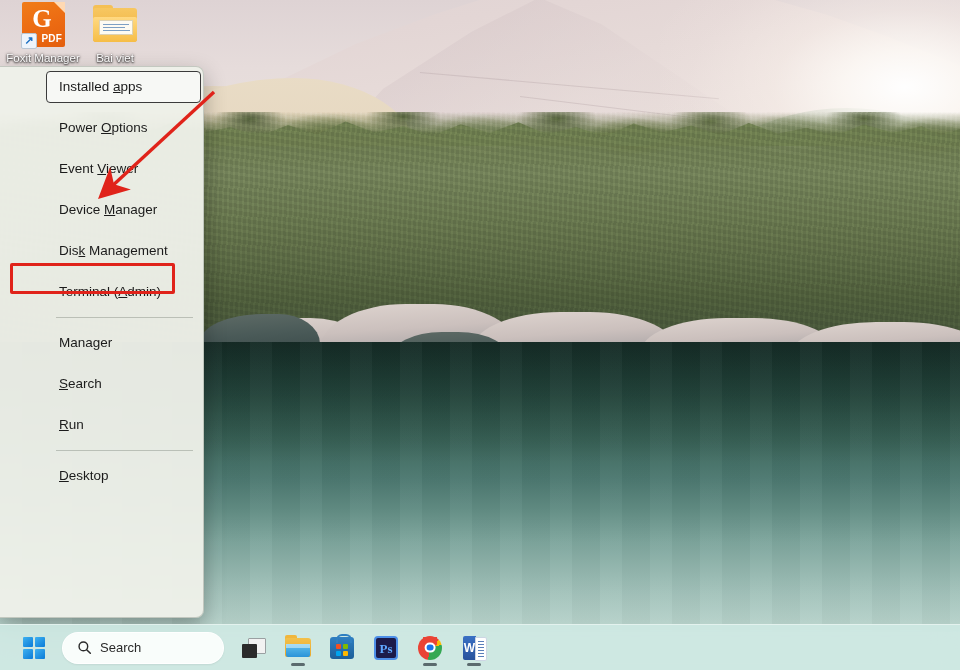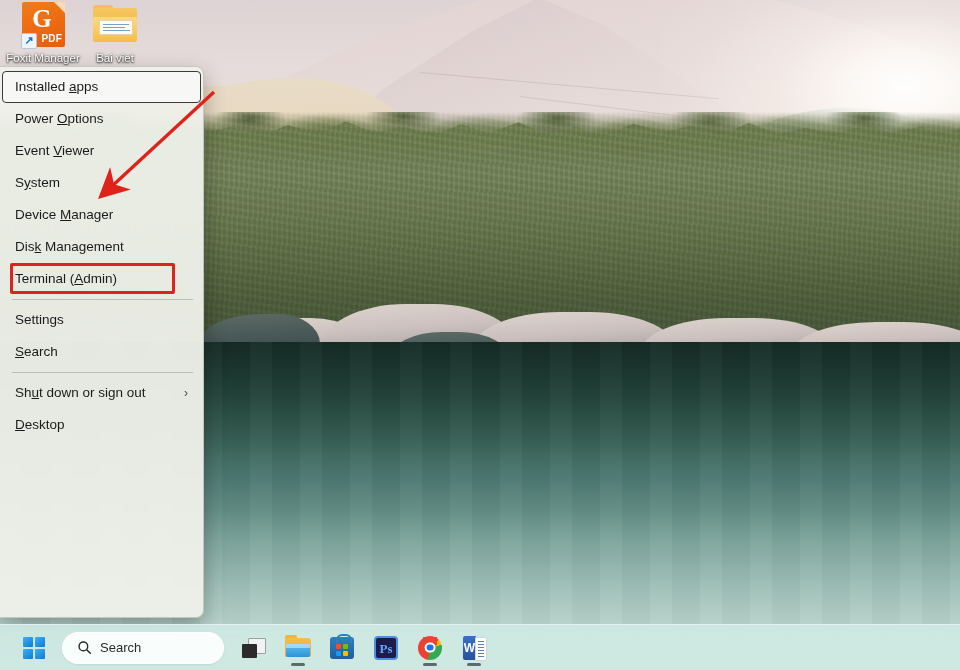--- a/index.html
+++ b/index.html
@@ -297,26 +297,27 @@
     border-left: none;
     border-radius: 0 8px 8px 0;
     box-shadow: 0 8px 22px rgba(0,0,0,0.30);
     padding: 4px 0 6px 0;
     box-sizing: border-box;
     overflow: hidden;
   }
   .winx-inner {
     position: relative;
     height: 100%;
+    padding-left: 44px;
   }
   .menu-item {
     position: relative;
     height: 32px;
     line-height: 32px;
-    margin: 0 3px;
+    margin: 9px 3px;
     padding: 0 12px;
     font-size: 13.5px;
     color: #1b1b1b;
     border-radius: 4px;
     white-space: nowrap;
     display: flex;
     align-items: center;
   }
   .menu-item .mi-label { flex: 1 1 auto; }
   .menu-item u { text-decoration: underline; text-underline-offset: 1px; }
@@ -601,43 +602,39 @@
         <div class="menu-item focused">
           <span class="mi-label">Installed <u>a</u>pps</span>
         </div>
         <div class="menu-item">
           <span class="mi-label">Power <u>O</u>ptions</span>
         </div>
         <div class="menu-item">
           <span class="mi-label">Event <u>V</u>iewer</span>
         </div>
         <div class="menu-item">
-          <span class="mi-label">S<u>y</u>stem</span>
-        </div>
-        <div class="menu-item">
           <span class="mi-label">Device <u>M</u>anager</span>
         </div>
         <div class="menu-item">
           <span class="mi-label">Dis<u>k</u> Management</span>
         </div>
         <div class="menu-item">
           <span class="mi-label">Terminal (<u>A</u>dmin)</span>
         </div>
         <div class="sep"></div>
         <div class="menu-item">
-          <span class="mi-label">Settings</span>
+          <span class="mi-label">Manager</span>
         </div>
         <div class="menu-item">
           <span class="mi-label"><u>S</u>earch</span>
         </div>
+        <div class="menu-item">
+          <span class="mi-label"><u>R</u>un</span>
+        </div>
         <div class="sep"></div>
-        <div class="menu-item">
-          <span class="mi-label">Sh<u>u</u>t down or sign out</span>
-          <span class="chev">›</span>
-        </div>
         <div class="menu-item">
           <span class="mi-label"><u>D</u>esktop</span>
         </div>
       </div>
     <div class="redbox"></div>
   </div>
 
   <svg class="arrow-svg" viewBox="0 0 960 670">
     <defs>
       <marker id="ah" markerWidth="9" markerHeight="9" refX="4.2" refY="4.5" orient="auto">

